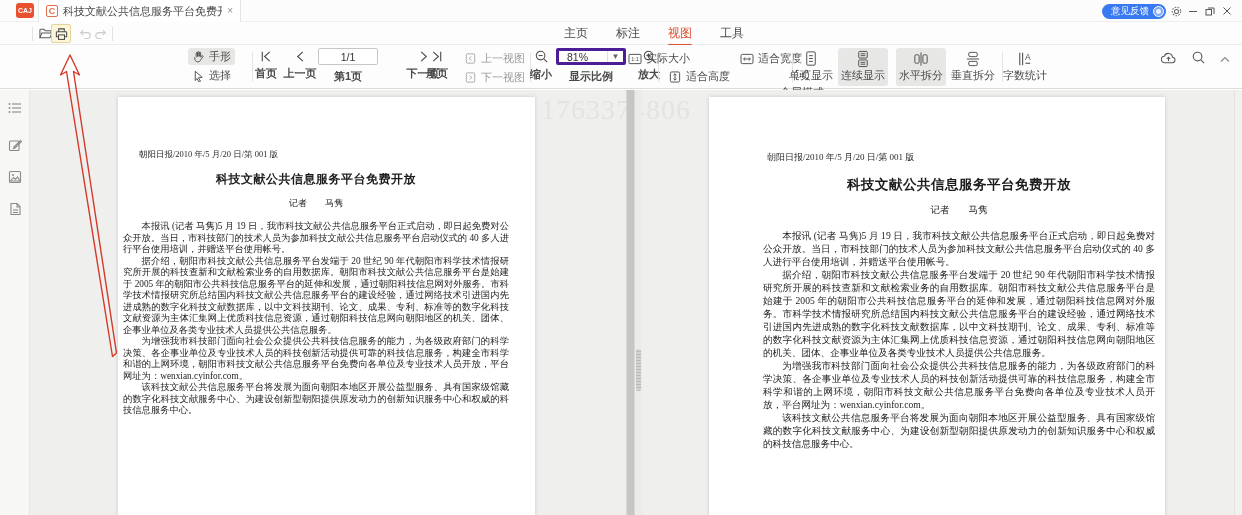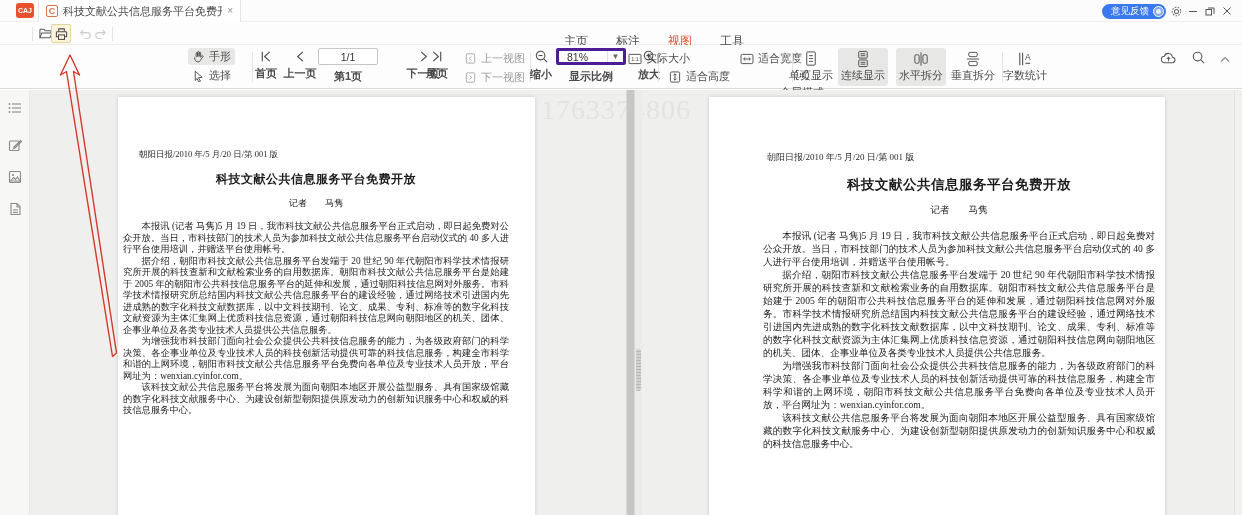--- a/index.html
+++ b/index.html
@@ -19,21 +19,21 @@
   .feedback-pill{position:relative;height:15px;background:#3a7af0;border-radius:8px;color:#fff;font-size:9.5px;display:flex;align-items:center;padding:0 17px 0 9px;}
   .feedback-badge{position:absolute;right:2px;top:2px;width:11px;height:11px;border-radius:50%;background:#7fa9f7;border:1px solid #fff;display:flex;align-items:center;justify-content:center;}
   .feedback-badge:after{content:"";width:5px;height:5px;border-radius:50%;background:#eaf1ff;}
   .winbtn{display:flex;align-items:center;justify-content:center;width:14px;height:14px;}
   
   .ribbonrow{position:absolute;left:0;top:22px;width:100%;height:23px;background:#fdfdfd;border-bottom:1px solid #ececec;}
   .filemenu{position:absolute;left:4px;top:4px;display:flex;align-items:center;gap:4px;font-size:12px;color:#000000;margin-top:24px;}
   .vsep{position:absolute;width:1px;background:#e3e3e1;}
   .ribicon{position:absolute;top:2px;width:20px;height:19px;display:flex;align-items:center;justify-content:center;}
   .printer-hl{background:#fcf5da;border:1px solid #e3d49b;border-radius:2px;}
-  .rtabs{position:absolute;left:562px;top:8px;height:23px;display:flex;gap:24px;align-items:center;}
+  .rtabs{position:absolute;left:562px;top:0;height:23px;display:flex;gap:24px;align-items:center;}
   .rtab{font-size:12px;color:#4a4a4a;position:relative;padding:3px 2px;}
   .rtab.active{color:#d9502e;}
   .rtab.active:after{content:"";position:absolute;left:2px;right:2px;bottom:-1px;height:2px;background:#d9502e;border-radius:1px;}
   
   .toolbar{position:absolute;left:0;top:45px;width:100%;height:44px;background:#fdfdfd;border-bottom:1px solid #dcdcdc;font-size:11px;color:#4a4a4a;}
   .tsep{position:absolute;top:7px;height:30px;width:1px;background:#e5e5e3;}
   .toolgrp{position:absolute;text-align:right;}
   .rowbtn{display:flex;align-items:center;gap:4px;padding:1px 4px;border-radius:3px;}
   .rowbtn.sel{background:#e7e7e5;}
   .stackbtn{position:absolute;display:flex;flex-direction:column;align-items:center;gap:3px;font-weight:bold;}

